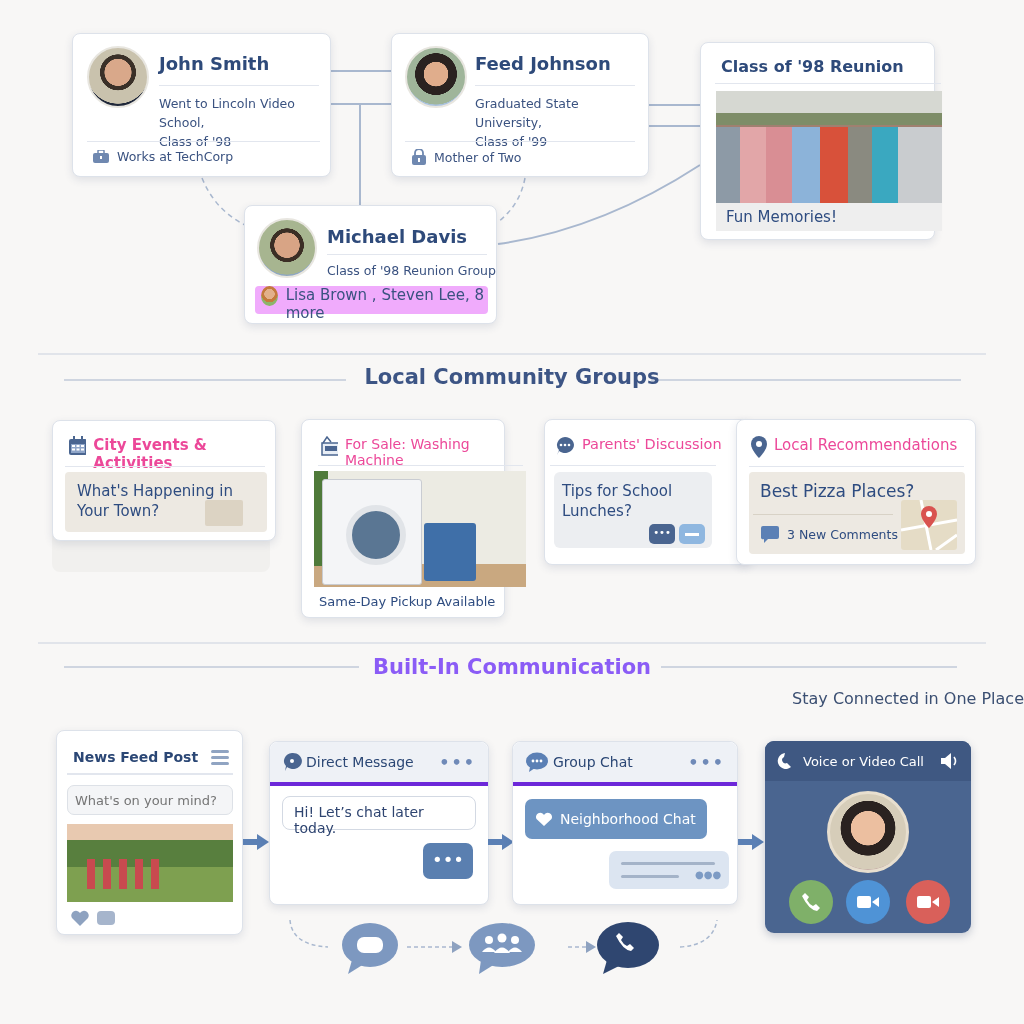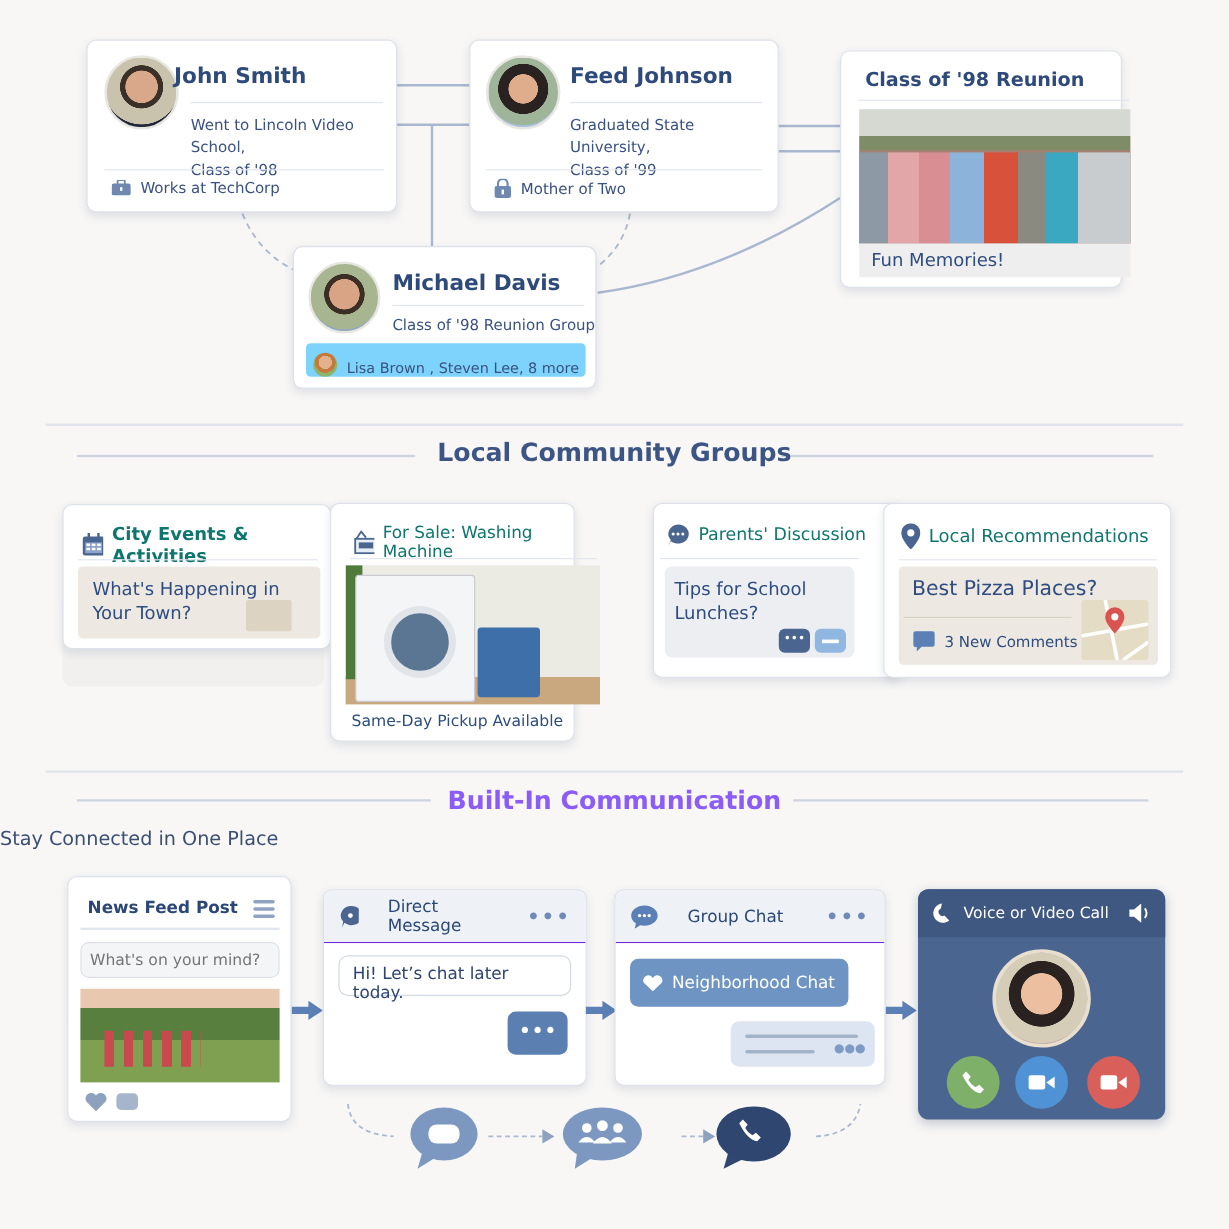--- a/index.html
+++ b/index.html
@@ -13,25 +13,25 @@
   
   .pname { position: absolute; font-size: 18px; font-weight: bold; color: #2e4a7a; }
   .pdesc { position: absolute; font-size: 12.5px; line-height: 19px; color: #3a5280; }
   .pfoot { position: absolute; font-size: 12.5px; color: #3a5280; display: flex; align-items: center; gap: 8px; }
   .avatar { position: absolute; border-radius: 50%; overflow: hidden; border: 2px solid #e8e6e0; }
 
   .section-title { position: absolute; left: 0; width: 1024px; text-align: center; font-size: 21px; font-weight: bold; color: #3d5585; }
   .section-line { position: absolute; height: 2px; background: #cfd5e0; }
   .divider { position: absolute; left: 38px; width: 948px; height: 2px; background: #e1e4ea; }
 
-  .gtitle { position: absolute; font-size: 14.5px; color: #0f766e; display: flex; align-items: center; gap: 7px; font-weight: 600; }
+  .gtitle { position: absolute; font-size: 14.5px; color: #ec4899; display: flex; align-items: flex-start; gap: 7px; font-weight: 600; }
   .gbody { position: absolute; background: #ede9e2; border-radius: 4px; }
   .gtext { position: absolute; font-size: 15px; line-height: 20px; color: #2e4c80; }
 
-  .chead { position: absolute; left: 0; top: 0; right: 0; height: 44px; background: #eef1f6; border-bottom: 1px solid #6d28d9; border-radius: 8px 8px 0 0; display: flex; align-items: center; padding: 0 12px; gap: 24px; font-size: 14px; color: #2b4775; }
+  .chead { position: absolute; left: 0; top: 0; right: 0; height: 44px; background: #eef1f6; border-bottom: 4px solid #6d28d9; border-radius: 8px 8px 0 0; display: flex; align-items: center; padding: 0 12px; gap: 4px; font-size: 14px; color: #2b4775; }
   .dots { margin-left: auto; letter-spacing: 2px; color: #6f8ab8; font-weight: bold; font-size: 16px; }
   .arrow { position: absolute; width: 26px; height: 16px; }
   .callbtn { position: absolute; width: 44px; height: 44px; border-radius: 50%; display: flex; align-items: center; justify-content: center; }
 </style>
 </head>
 <body>
 
 <svg class="abs" style="left:0;top:0" width="1024" height="340">
   <g stroke="#a9b8cf" stroke-width="2" fill="none">
     <line x1="330" y1="71" x2="392" y2="71"></line>
@@ -42,21 +42,21 @@
     <path d="M498 244 Q600 230 700 165"></path>
   </g>
   <g stroke="#a9b8cf" stroke-width="1.5" fill="none" stroke-dasharray="5 4">
     <path d="M202 178 Q215 210 245 225"></path>
     <path d="M525 178 Q520 205 498 222"></path>
   </g>
 </svg>
 
 <div class="card" style="left:72px;top:33px;width:259px;height:144px">
   <div class="avatar" style="left:14px;top:12px;width:62px;height:62px;background:radial-gradient(circle at 50% 42%, #d9a88a 0 30%, #3a3028 31% 40%, #c9c2ad 41% 70%, #20283a 71%)"></div>
-  <div class="pname" style="left:72px;top:19px">John Smith</div>
+  <div class="pname" style="left:86px;top:19px">John Smith</div>
   <div class="rule abs" style="left:86px;top:51px;width:160px"></div>
   <div class="pdesc" style="left:86px;top:60px">
     <div>Went to Lincoln Video School,</div>
       <div>Class of '98</div>
   </div>
   <div class="rule abs" style="left:14px;top:107px;width:233px"></div>
   <div class="pfoot" style="left:20px;top:115px">
     <svg width="16" height="13">
         <rect x="0" y="3" width="16" height="10" rx="2" fill="#6f88b0"></rect>
         <rect x="5" y="0" width="6" height="4" rx="1" fill="none" stroke="#6f88b0" stroke-width="1.5"></rect>
@@ -83,21 +83,21 @@
       </svg>
     <span>Mother of Two</span>
   </div>
 </div>
 
 <div class="card" style="left:244px;top:205px;width:253px;height:119px">
   <div class="avatar" style="left:12px;top:12px;width:60px;height:60px;background:radial-gradient(circle at 50% 45%, #d8a485 0 30%, #3b2e25 31% 40%, #a7b590 41% 70%, #8fa7bf 71%)"></div>
   <div class="pname" style="left:82px;top:20px">Michael Davis</div>
   <div class="rule abs" style="left:82px;top:48px;width:160px"></div>
   <div class="pdesc" style="left:82px;top:55px">Class of '98 Reunion Group</div>
-  <div class="abs" style="left:10px;top:80px;width:233px;height:28px;background:#7dd3fc;border-radius:4px;display:flex;align-items:flex-end;gap:8px;padding-left:6px;font-size:12px;color:#3a5280">
+  <div class="abs" style="left:10px;top:80px;width:233px;height:28px;background:#f0abfc;border-radius:4px;display:flex;align-items:flex-start;gap:8px;padding-left:6px;font-size:15px;color:#3a5280">
     <span style="width:20px;height:20px;border-radius:50%;background:radial-gradient(circle at 50% 40%, #e2b08a 0 35%, #c47a3c 36% 55%, #8cb46a 56%)"></span>
     <span>Lisa Brown , Steven Lee, 8 more</span>
   </div>
 </div>
 
 <div class="card" style="left:700px;top:42px;width:235px;height:198px">
   <div class="abs" style="left:20px;top:14px;font-size:16px;font-weight:bold;color:#2e4a7a">Class of '98 Reunion</div>
   <div class="rule abs" style="left:14px;top:40px;width:226px"></div>
   <div class="abs" style="left:15px;top:48px;width:226px;height:112px;background:linear-gradient(180deg,#d6d8d2 0 20%,#7e8d68 20% 30%, #a08070 30%);overflow:hidden">
     <div class="abs" style="left:0;top:36px;width:226px;height:76px;background:repeating-linear-gradient(90deg,#8d9aa6 0 24px,#e2a6a8 24px 50px,#d98e94 50px 76px,#8cb3d9 76px 104px,#d8513a 104px 132px,#8a8a80 132px 156px,#3aa8c0 156px 182px,#c9cccf 182px 226px)"></div>
@@ -132,21 +132,21 @@
   <div class="rule abs" style="left:12px;top:45px;width:200px"></div>
   <div class="gbody" style="left:12px;top:51px;width:202px;height:60px">
     <div class="gtext" style="left:12px;top:9px">
       <div>What's Happening in</div>
         <div>Your Town?</div>
     </div>
     <div class="abs" style="left:140px;top:28px;width:38px;height:26px;background:#dcd3c3;border-radius:2px"></div>
   </div>
 </div>
 
-<div class="card" style="left:275px;top:419px;width:204px;height:199px">
+<div class="card" style="left:301px;top:419px;width:204px;height:199px">
   <div class="gtitle" style="left:19px;top:16px;font-weight:500;font-size:14px">
     <svg width="20" height="20">
         <rect x="1" y="7" width="18" height="12" fill="#e7edf5" stroke="#4a6590" stroke-width="1.5"></rect>
         <rect x="4" y="10" width="12" height="5" fill="#4a6590"></rect>
         <path d="M2 7 L6 1 L10 6" fill="none" stroke="#4a6590" stroke-width="1.5"></path>
       </svg>
     <span>For Sale: Washing Machine</span>
   </div>
   <div class="rule abs" style="left:16px;top:45px;width:205px"></div>
   <div class="abs" style="left:12px;top:51px;width:212px;height:116px;background:linear-gradient(180deg,#ecebe3 0 80%,#c9a880 80%);overflow:hidden">
@@ -212,21 +212,21 @@
           <circle cx="28" cy="14" r="3" fill="#fff"></circle>
         </svg>
     </div>
   </div>
 </div>
 
 <div class="divider" style="top:642px"></div>
 <div class="section-line" style="left:64px;top:666px;width:295px"></div>
 <div class="section-line" style="left:661px;top:666px;width:296px"></div>
 <div class="section-title" style="top:655px;color:#8b5cf6">Built-In Communication</div>
-<div class="abs" style="left:0;top:689px;width:1024px;text-align:left;font-size:16px;color:#3b4f72">Stay Connected in One Place</div>
+<div class="abs" style="left:0;top:689px;width:1024px;text-align:right;font-size:16px;color:#3b4f72">Stay Connected in One Place</div>
 
 <div class="card" style="left:56px;top:730px;width:187px;height:205px">
   <div class="abs" style="left:16px;top:18px;font-size:14px;font-weight:bold;color:#2b4775">News Feed Post</div>
   <div class="abs" style="left:154px;top:19px;width:18px">
     <div style="height:3px;background:#90a4c2;margin-bottom:3px;border-radius:2px"></div>
     <div style="height:3px;background:#90a4c2;margin-bottom:3px;border-radius:2px"></div>
     <div style="height:3px;background:#90a4c2;border-radius:2px"></div>
   </div>
   <div class="rule abs" style="left:10px;top:42px;width:166px;height:2px"></div>
   <input class="abs" style="left: 10px; top: 54px; width: 166px; height: 30px; border: 1px solid rgb(221, 225, 231); border-radius: 7px; background: rgb(244, 245, 247); padding-left: 7px; font-size: 13px; color: rgb(106, 115, 132); font-family: &quot;DejaVu Sans&quot;, sans-serif;" placeholder="What's on your mind?">

